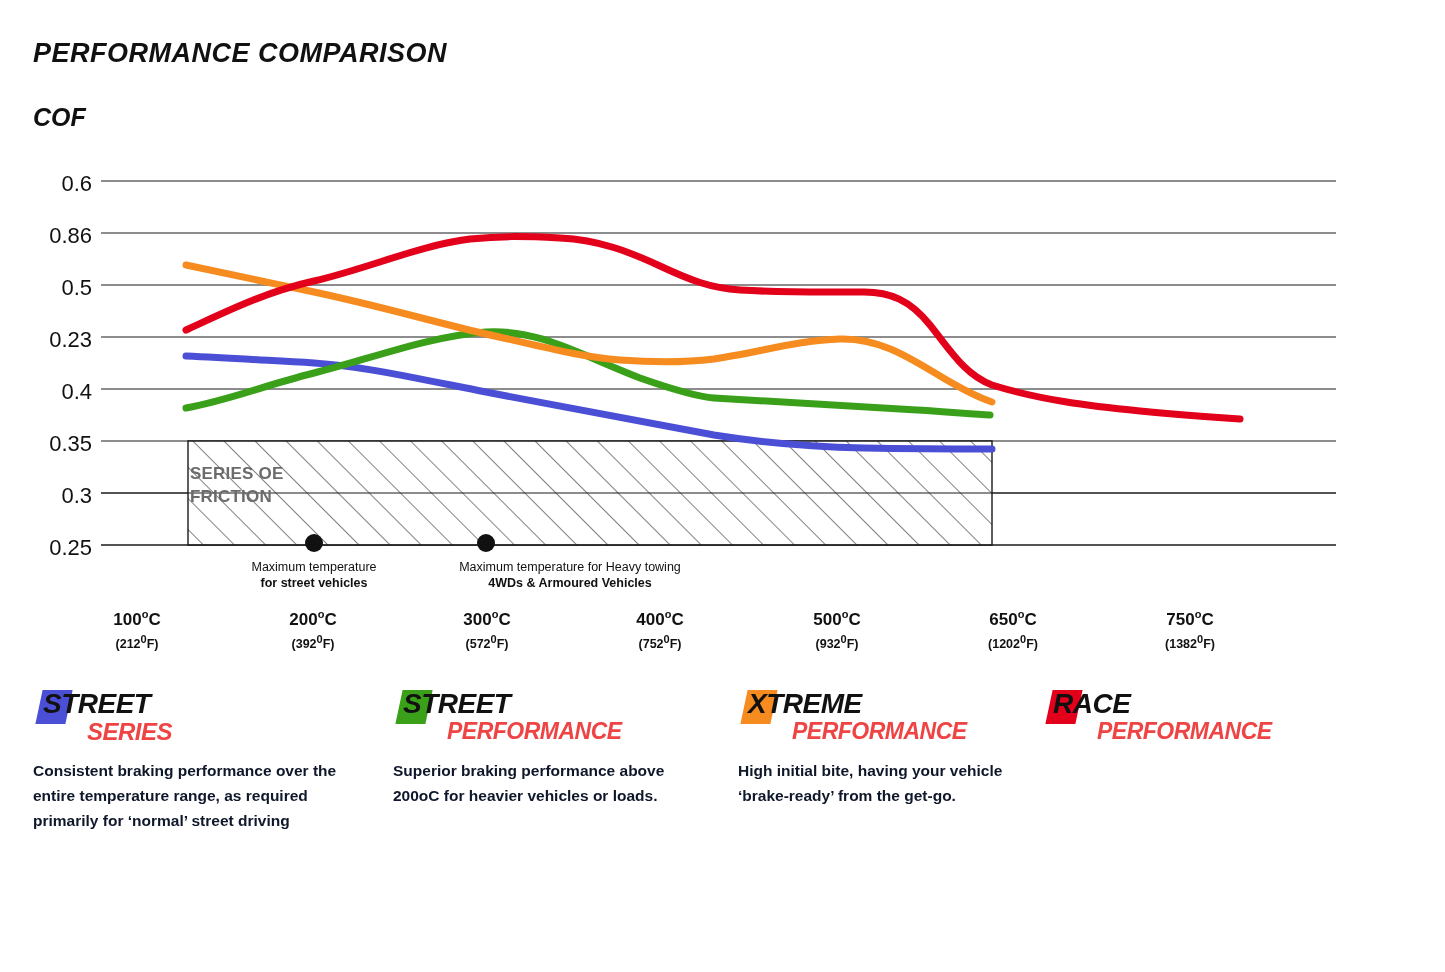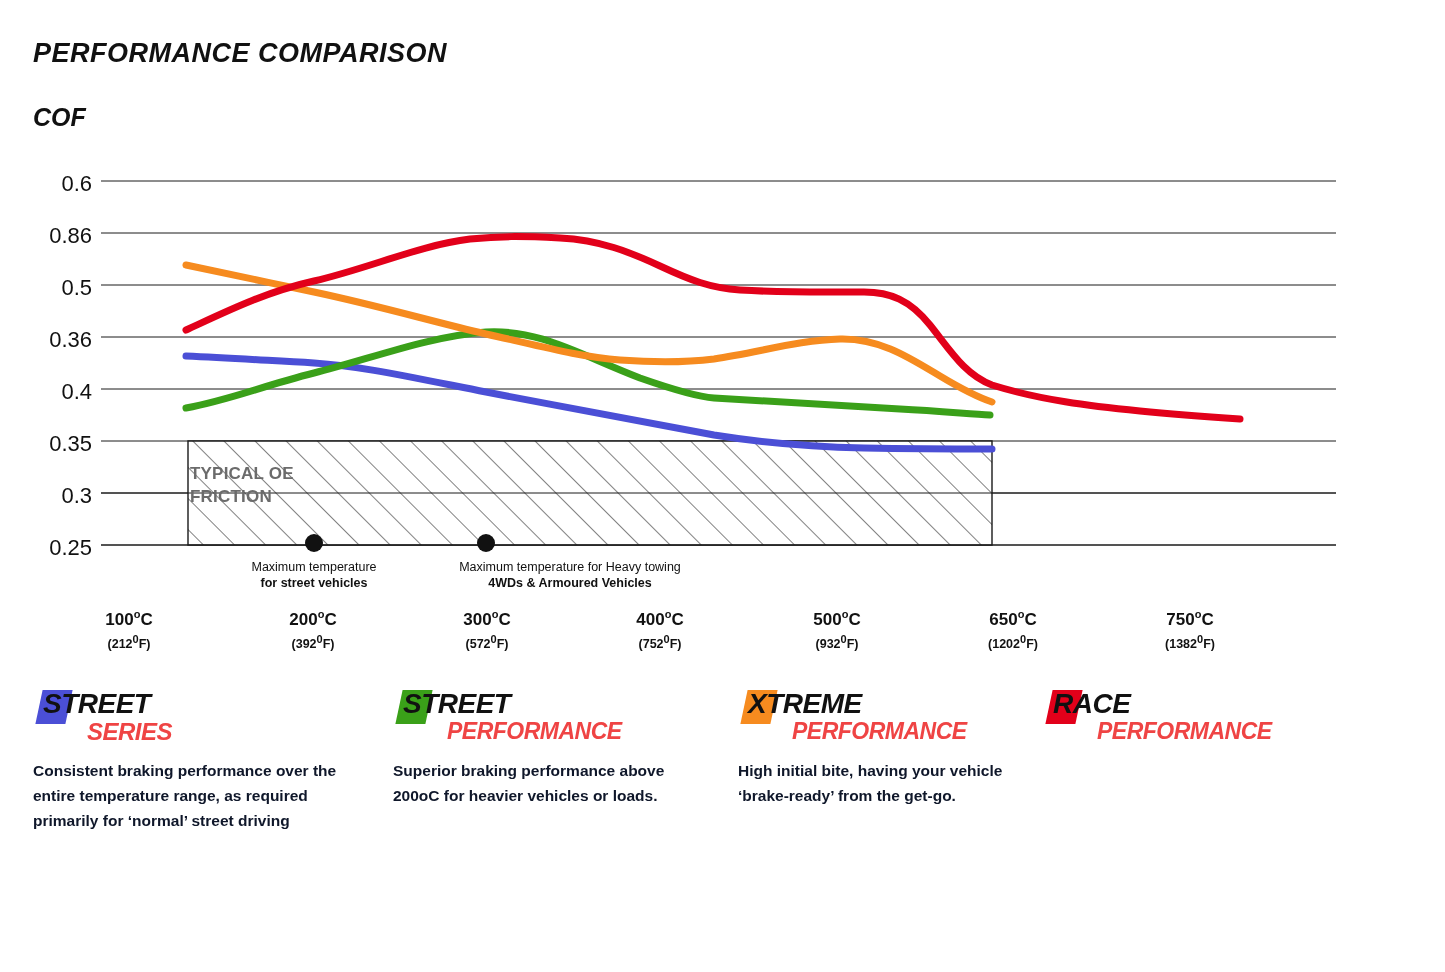--- a/index.html
+++ b/index.html
@@ -204,41 +204,41 @@
 
     <path d="M 186 330 C 225 312, 265 292, 314 281 C 370 268, 420 245, 470 239 C 500 236, 520 236, 560 238 C 600 240, 630 252, 660 266 C 690 280, 710 288, 740 290 C 790 293, 830 292, 864 292 C 890 292, 910 300, 930 325 C 950 350, 965 375, 992 385 C 1040 400, 1090 406, 1140 411 C 1180 415, 1210 417, 1240 419" fill="none" stroke="#e2001a" stroke-width="7" stroke-linecap="round" stroke-linejoin="round"></path>
 
     <circle cx="314" cy="543" r="9" fill="#111111"></circle>
     <circle cx="486" cy="543" r="9" fill="#111111"></circle>
   </svg>
 
   <div class="ytick" style="left:34px; top:171px;">0.6</div>
   <div class="ytick" style="left:34px; top:223px;">0.86</div>
   <div class="ytick" style="left:34px; top:275px;">0.5</div>
-  <div class="ytick" style="left:34px; top:327px;">0.36</div>
+  <div class="ytick" style="left:34px; top:327px;">0.23</div>
   <div class="ytick" style="left:34px; top:379px;">0.4</div>
   <div class="ytick" style="left:34px; top:431px;">0.35</div>
   <div class="ytick" style="left:34px; top:483px;">0.3</div>
   <div class="ytick" style="left:34px; top:535px;">0.25</div>
 
   <div class="hatch-label" style="left:190px; top:463px;">
-    <div>TYPICAL OE</div>
+    <div>SERIES OE</div>
     <div>FRICTION</div>
   </div>
 
   <div class="annot" style="left:222px; top:560px; width:184px;">
     <div>Maximum temperature</div>
     <div style="font-weight:bold;">for street vehicles</div>
   </div>
   <div class="annot" style="left:420px; top:560px; width:300px;">
     <div>Maximum temperature for Heavy towing</div>
     <div style="font-weight:bold;">4WDs &amp; Armoured Vehicles</div>
   </div>
 
-  <div class="xtick" style="left:64px; top:608px;">
+  <div class="xtick" style="left:72px; top:608px;">
     <span>100<span class="sup">o</span>C</span>
     <span class="sub">(212<span class="sup">0</span>F)</span>
   </div>
   <div class="xtick" style="left:248px; top:608px;">
     <span>200<span class="sup">o</span>C</span>
     <span class="sub">(392<span class="sup">0</span>F)</span>
   </div>
   <div class="xtick" style="left:422px; top:608px;">
     <span>300<span class="sup">o</span>C</span>
     <span class="sub">(572<span class="sup">0</span>F)</span>

